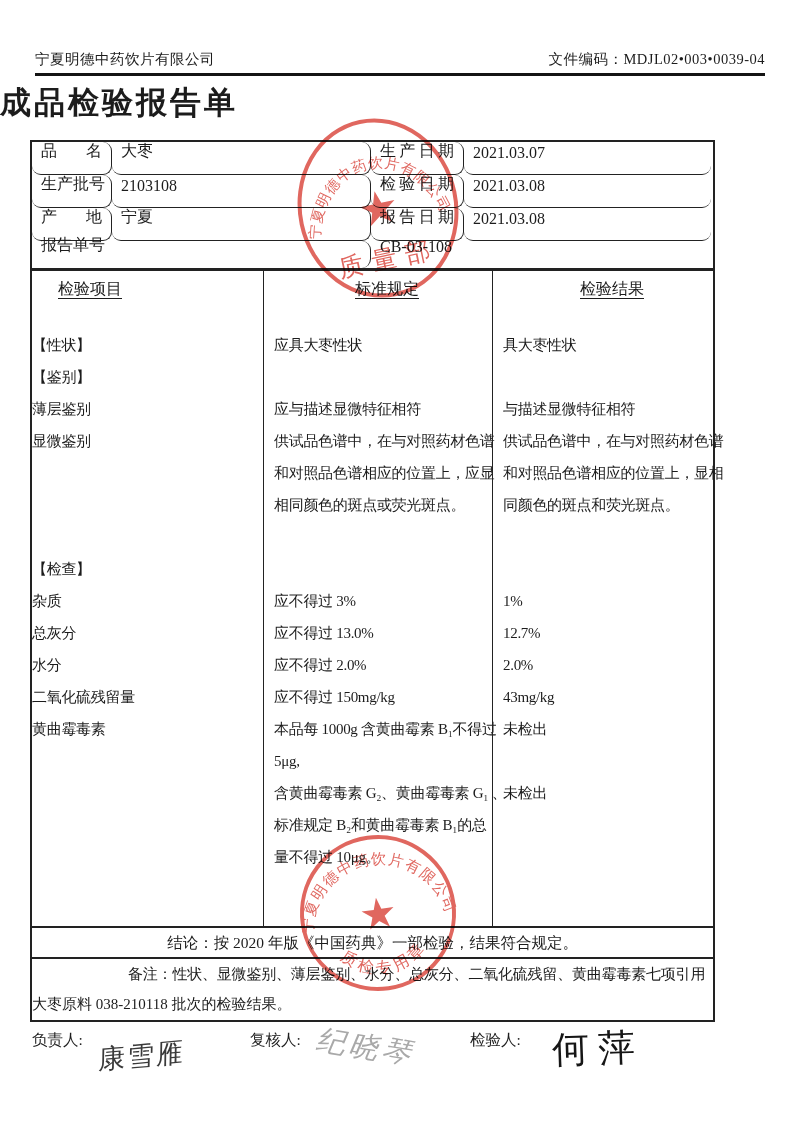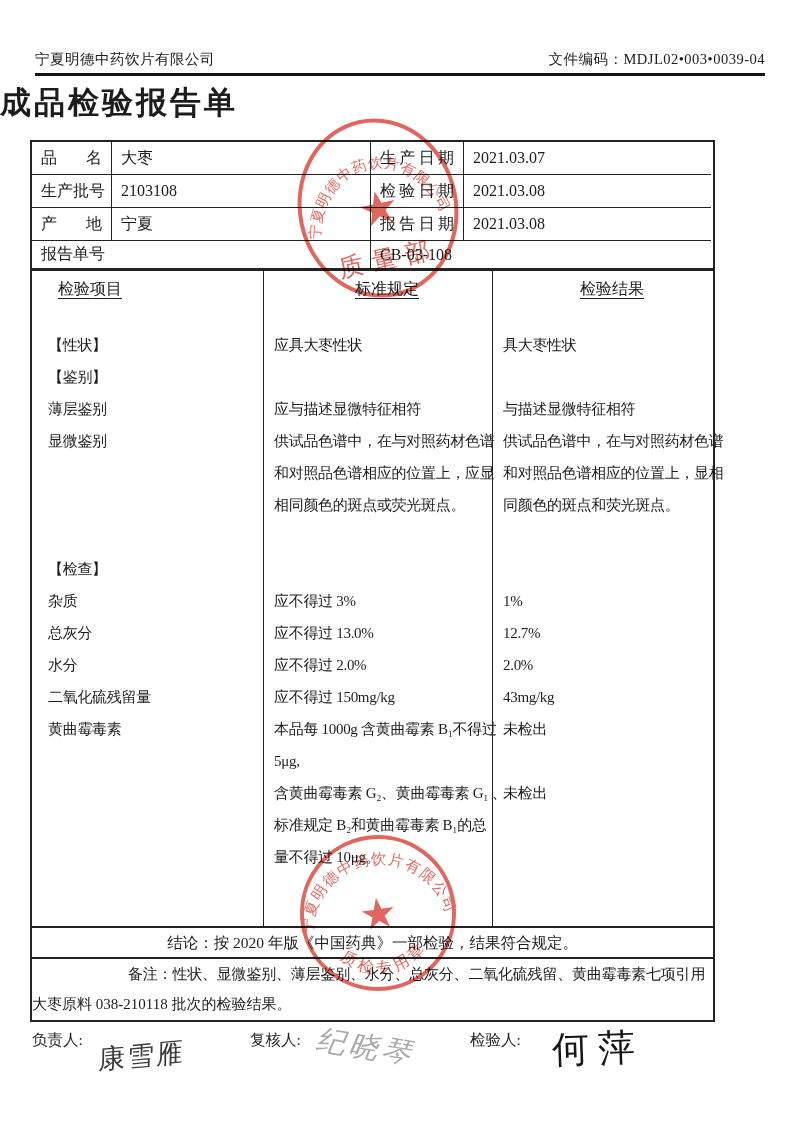--- a/index.html
+++ b/index.html
@@ -14,43 +14,43 @@
     display:flex; justify-content:space-between; font-size:14.5px; letter-spacing:.5px; }
   .rule { position:absolute; top:73px; left:35px; width:730px; height:2.5px; background:#141414; }
   .doc-title { position:absolute; top:82px; left:0; width:800px; text-align:left;
     font-size:31px; font-weight:bold; letter-spacing:3px; }
 
   
   .info-table { position:absolute; top:140px; left:30px; width:685px;
     border:2px solid #222; display:grid;
     grid-template-columns:80px 259px 93px 247px;
     grid-template-rows:33px 33px 33px 27px; font-size:16px; }
-  .info-table > div { display:flex; align-items:center; padding:4px 9px;
-    border-right:1.5px solid #222; border-bottom:1.5px solid #222; white-space:nowrap; }
+  .info-table > div { display:flex; align-items:flex-end; padding:12px 9px;
+    border-right:1.5px solid #222; border-bottom:1.5px solid #222; white-space:nowrap;border-radius:9px; }
   .info-table > .last-col { border-right:none; }
   .jlabel { text-align:justify; }
   .jlabel span { width:100%; text-align:justify; text-align-last:justify; }
   .rpt-label { grid-column:1 / 3; border-bottom:none !important; }
   .rpt-value { grid-column:3 / 5; border-right:none !important; border-bottom:none !important; }
 
   
   .main-table { position:absolute; top:269px; left:30px; width:685px; height:659px;
     border:2px solid #222; }
   .mcol { position:absolute; top:0; bottom:0; }
   .mcol1 { left:0;   width:231px; }
   .mcol2 { left:231px; width:229px; border-left:1.5px solid #222; }
   .mcol3 { left:460px; width:221px; border-left:1.5px solid #222; }
   .mcol-header { height:34px; padding-top:8px; font-size:16px; }
   .mcol1 .mcol-header { padding-left:8px; }
   .mcol2 .mcol-header, .mcol3 .mcol-header { text-align:center; }
   .mcol-header span { text-decoration:underline; text-underline-offset:4px;margin-left:18px; }
   .mcol-gap { height:24px; }
   .tline { height:32px; line-height:32px; font-size:15px; letter-spacing:-.3px;
     white-space:nowrap; }
-  .mcol1 .tline { padding-left:16px; }
+  .mcol1 .tline { padding-left:0; }
   .mcol2 .tline { padding-left:10px; }
   .mcol3 .tline { padding-left:10px; }
 
   
   .conclusion-row { position:absolute; top:928px; left:30px; width:685px; height:31px;
     border:2px solid #222; border-top:none; text-align:center; line-height:29px;
     font-size:15.5px; white-space:nowrap; }
   .remark-box { position:absolute; top:959px; left:30px; width:685px; height:63px;
     border:2px solid #222; border-top:none; font-size:15px; }
   .remark-l1 { padding-left:96px; line-height:31px; white-space:nowrap; letter-spacing:-.2px; }

